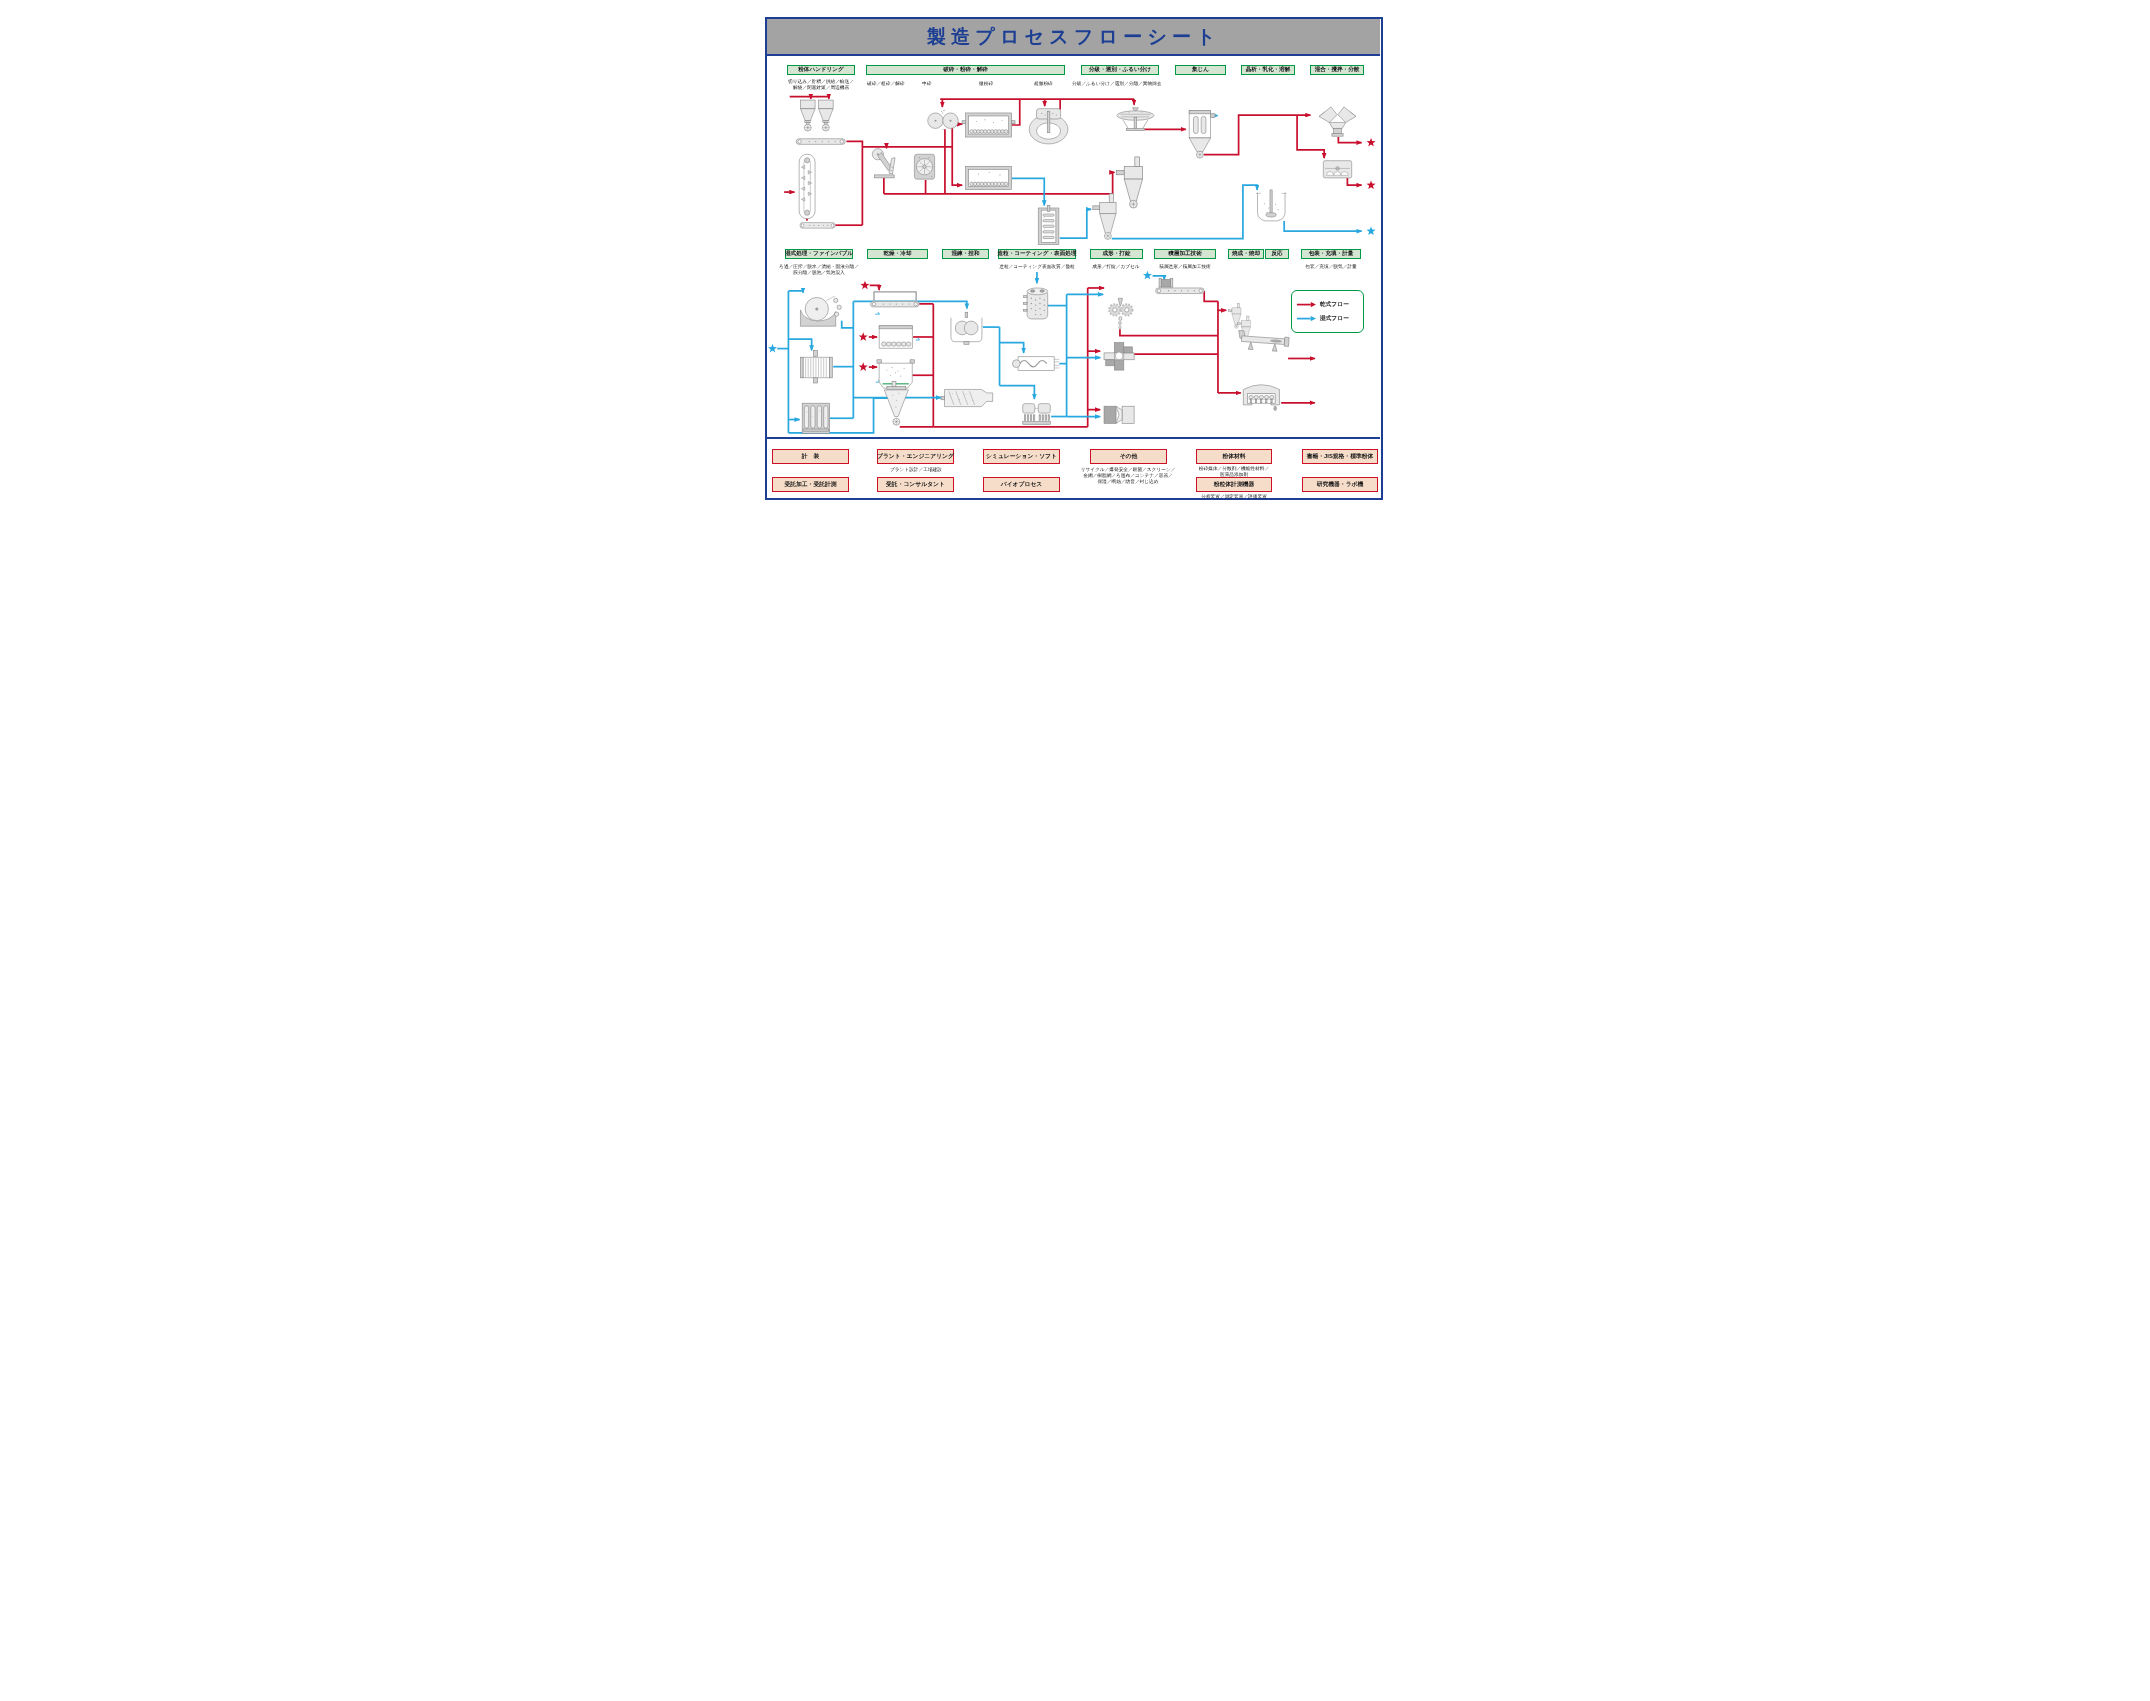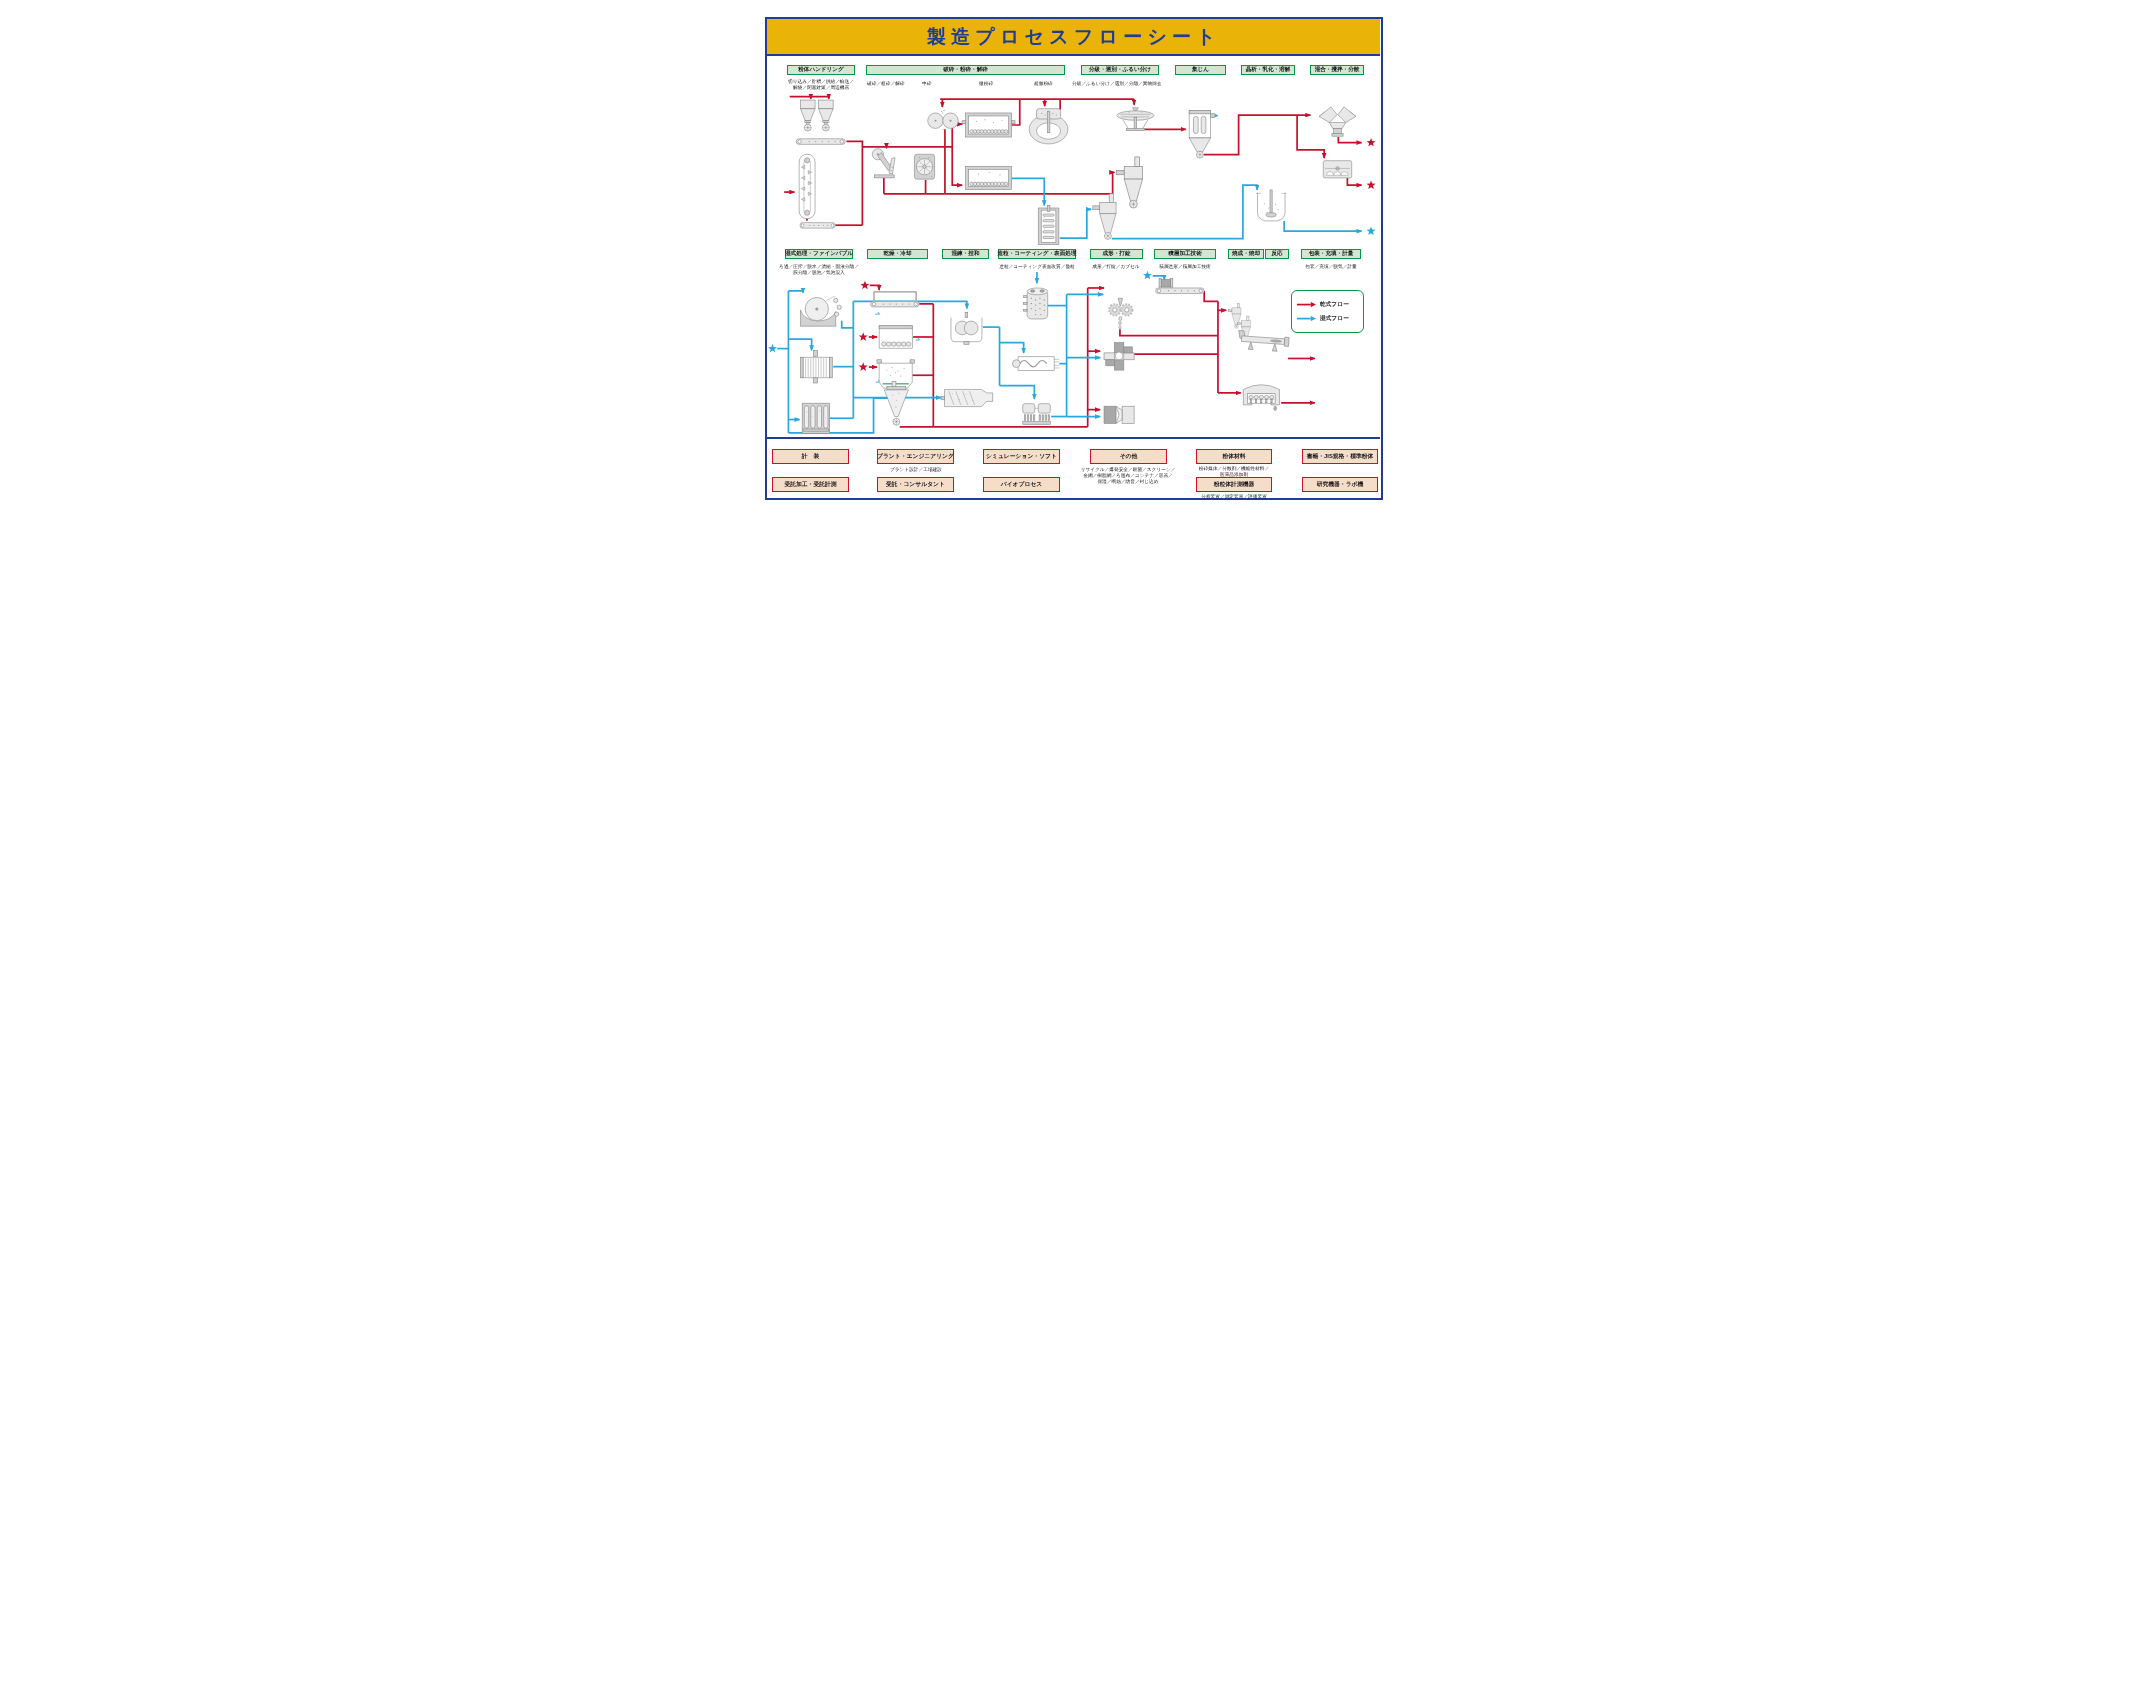--- a/index.html
+++ b/index.html
@@ -1,18 +1,18 @@
 <!DOCTYPE html>
 <html style="font-size:6.9px"><head>
 <meta charset="utf-8">
 <style>
   html,body{margin:0;padding:0;background:#fff;font-family:"Liberation Sans",sans-serif;}
   .canvas{position:relative;width:654px;height:511px;background:#fff;margin:0 auto;overflow:hidden;}
   .frame{position:absolute;left:17px;top:17px;width:618px;height:483px;border:2.2px solid #1d3e94;box-sizing:border-box;pointer-events:none;}
-  .titlebar{position:absolute;left:19.4px;top:19.4px;width:613px;height:37px;background:#eab308;border-bottom:2.6px solid #1d3e94;box-sizing:border-box;display:flex;align-items:center;justify-content:center;}
+  .titlebar{position:absolute;left:19.4px;top:19.4px;width:613px;height:37px;background:#a3a3a3;border-bottom:2.6px solid #1d3e94;box-sizing:border-box;display:flex;align-items:center;justify-content:center;}
   .title{font-size:19px;font-weight:bold;color:#1c3f94;letter-spacing:5.2px;white-space:nowrap;}
   .sep{position:absolute;left:19.4px;top:437px;width:613px;height:2.2px;background:#1d3e94;}
   .gbox{position:absolute;top:65px;height:10px;background:#d4e6d2;border:0.9px solid #009944;box-sizing:border-box;display:flex;align-items:center;justify-content:center;font-size:5.6px;font-weight:bold;color:#161616;white-space:nowrap;}
   .gbox.mid{top:249px;}
   .sub{position:absolute;font-size:4.7px;color:#161616;white-space:nowrap;}
   .sub.c{transform:translateX(-50%);}
   .pbox{position:absolute;height:14.6px;background:#f6ddc9;border:1.3px solid #cc1126;box-sizing:border-box;display:flex;align-items:center;justify-content:center;font-size:5.8px;font-weight:bold;color:#161616;white-space:nowrap;}
   .legend{position:absolute;left:543px;top:290px;width:73px;height:43px;border:1.3px solid #009944;border-radius:6px;background:#fff;box-sizing:border-box;display:flex;flex-direction:column;justify-content:center;gap:5.2px;padding:3.4px 4.3px;}
   .legrow{display:flex;align-items:center;gap:3.4px;font-size:5.8px;font-weight:bold;color:#222;}
   svg.layer{position:absolute;left:0;top:0;}

